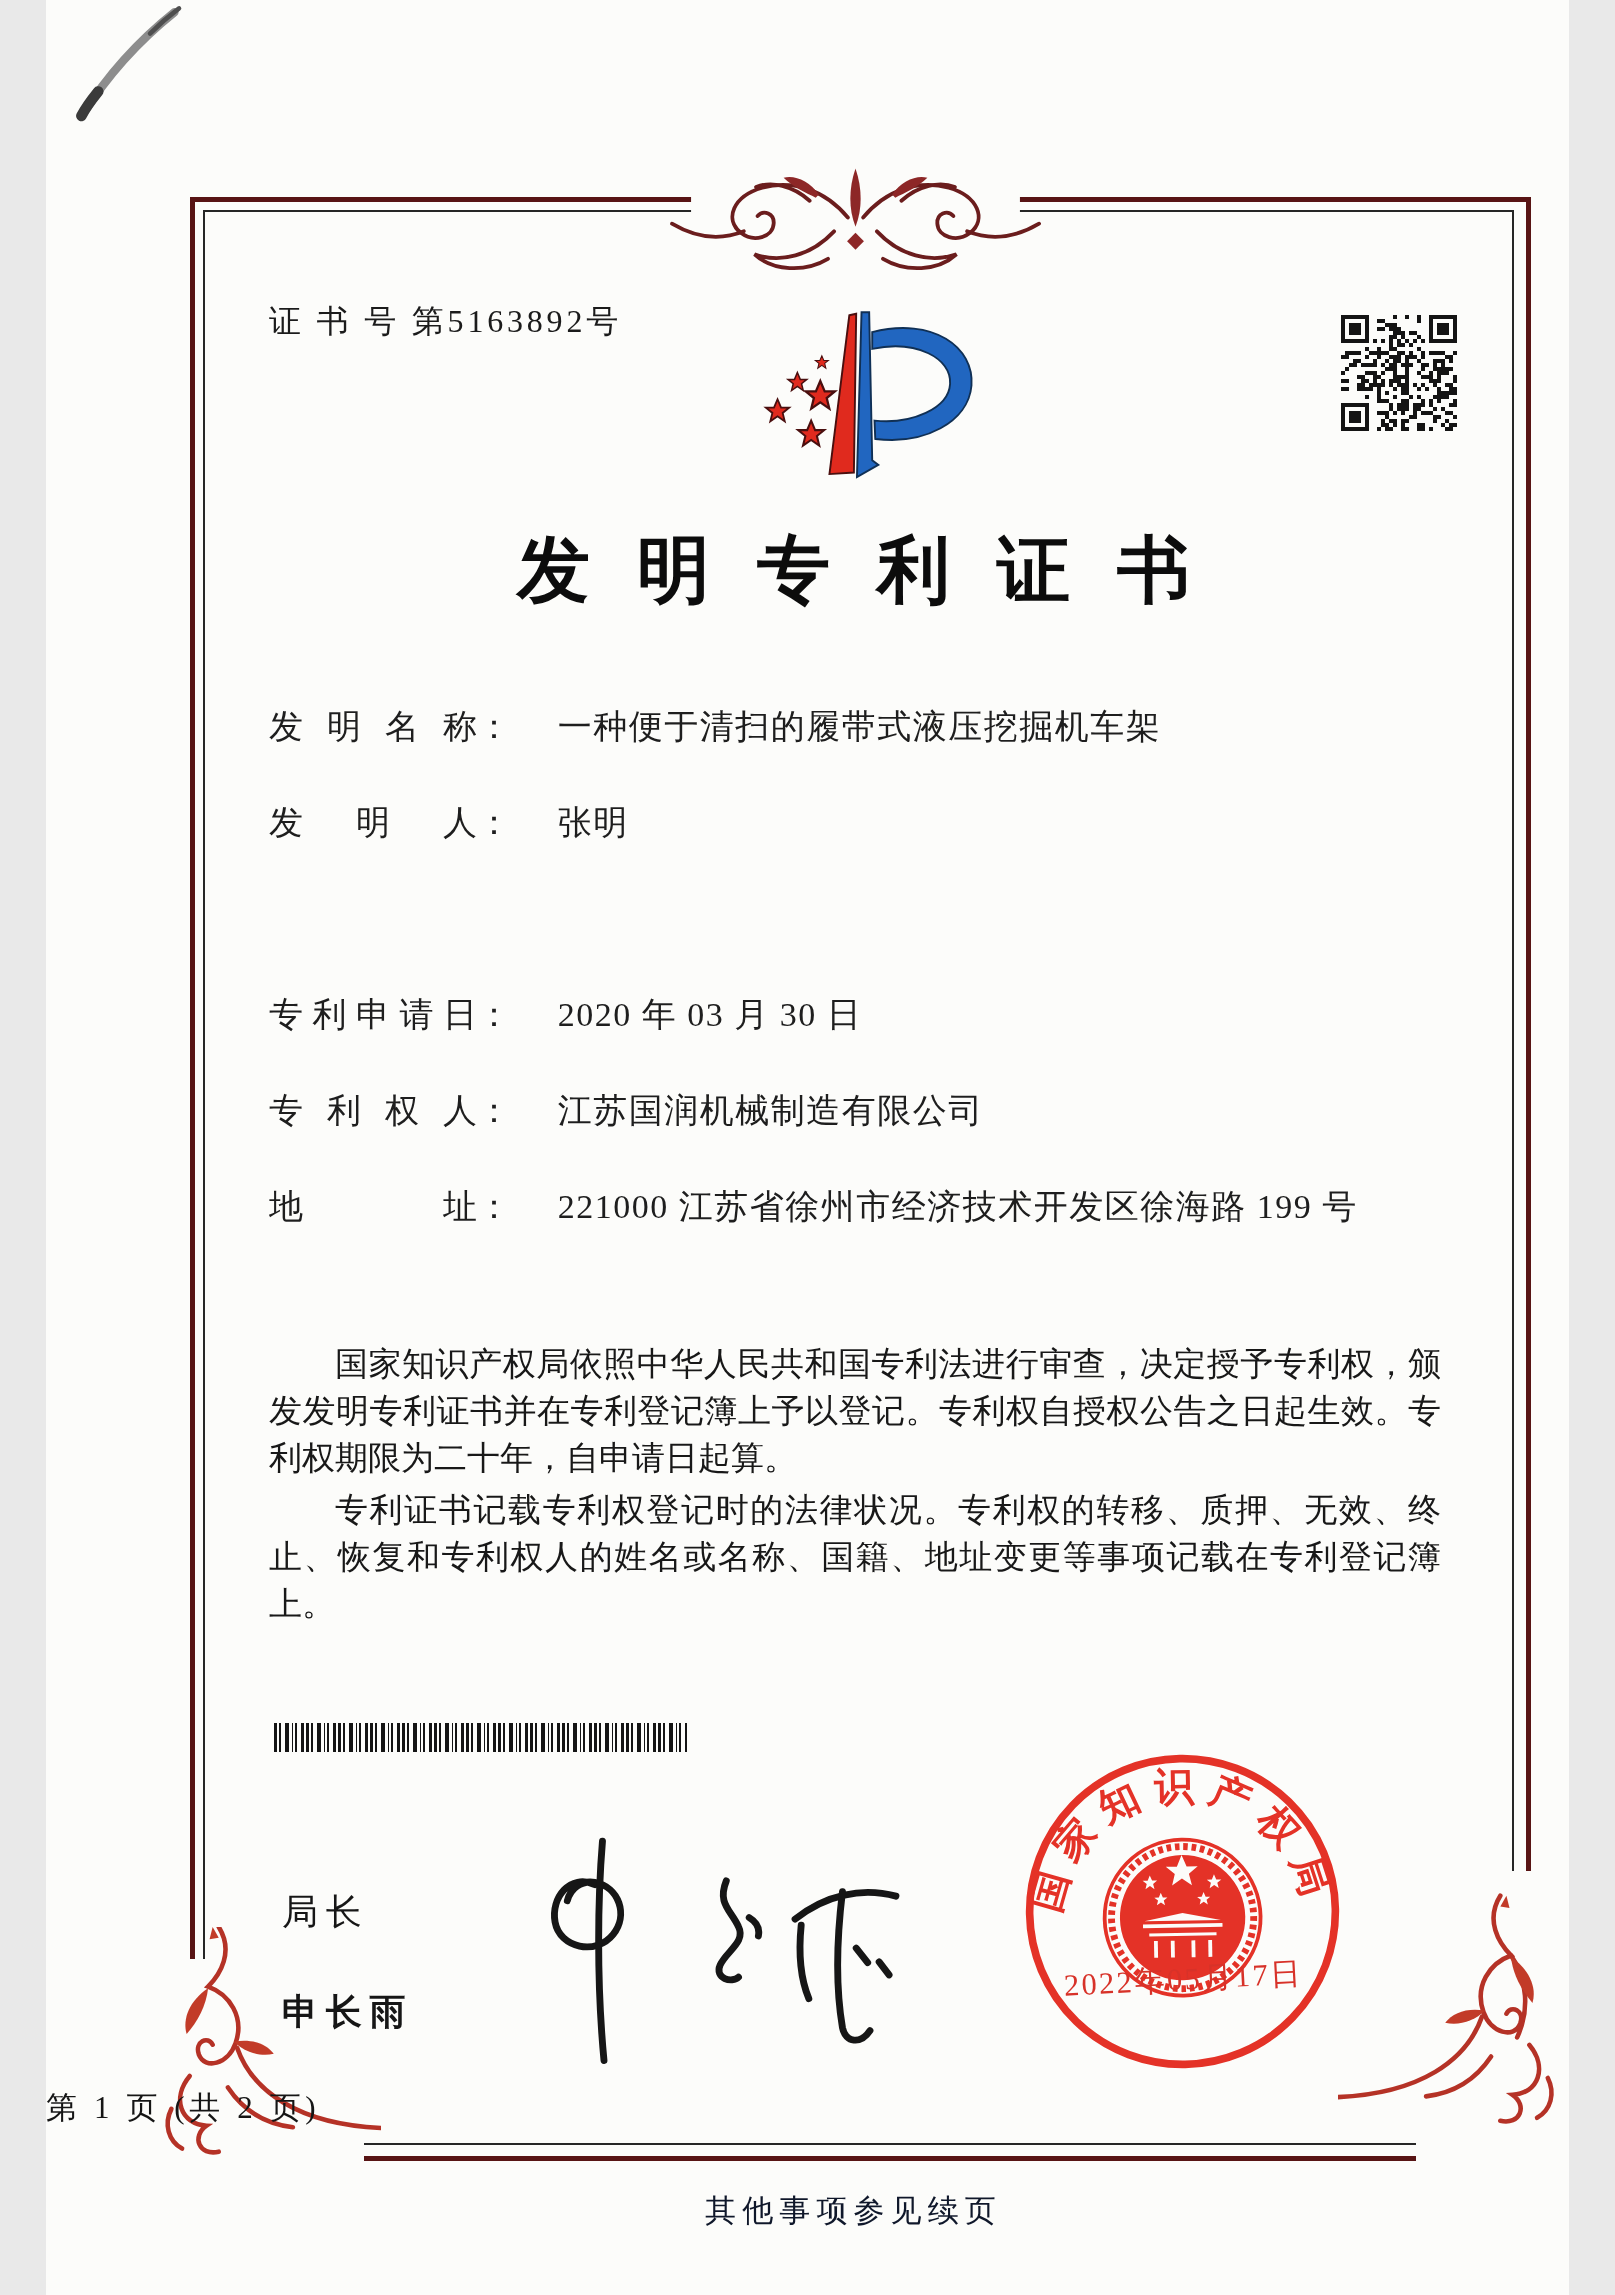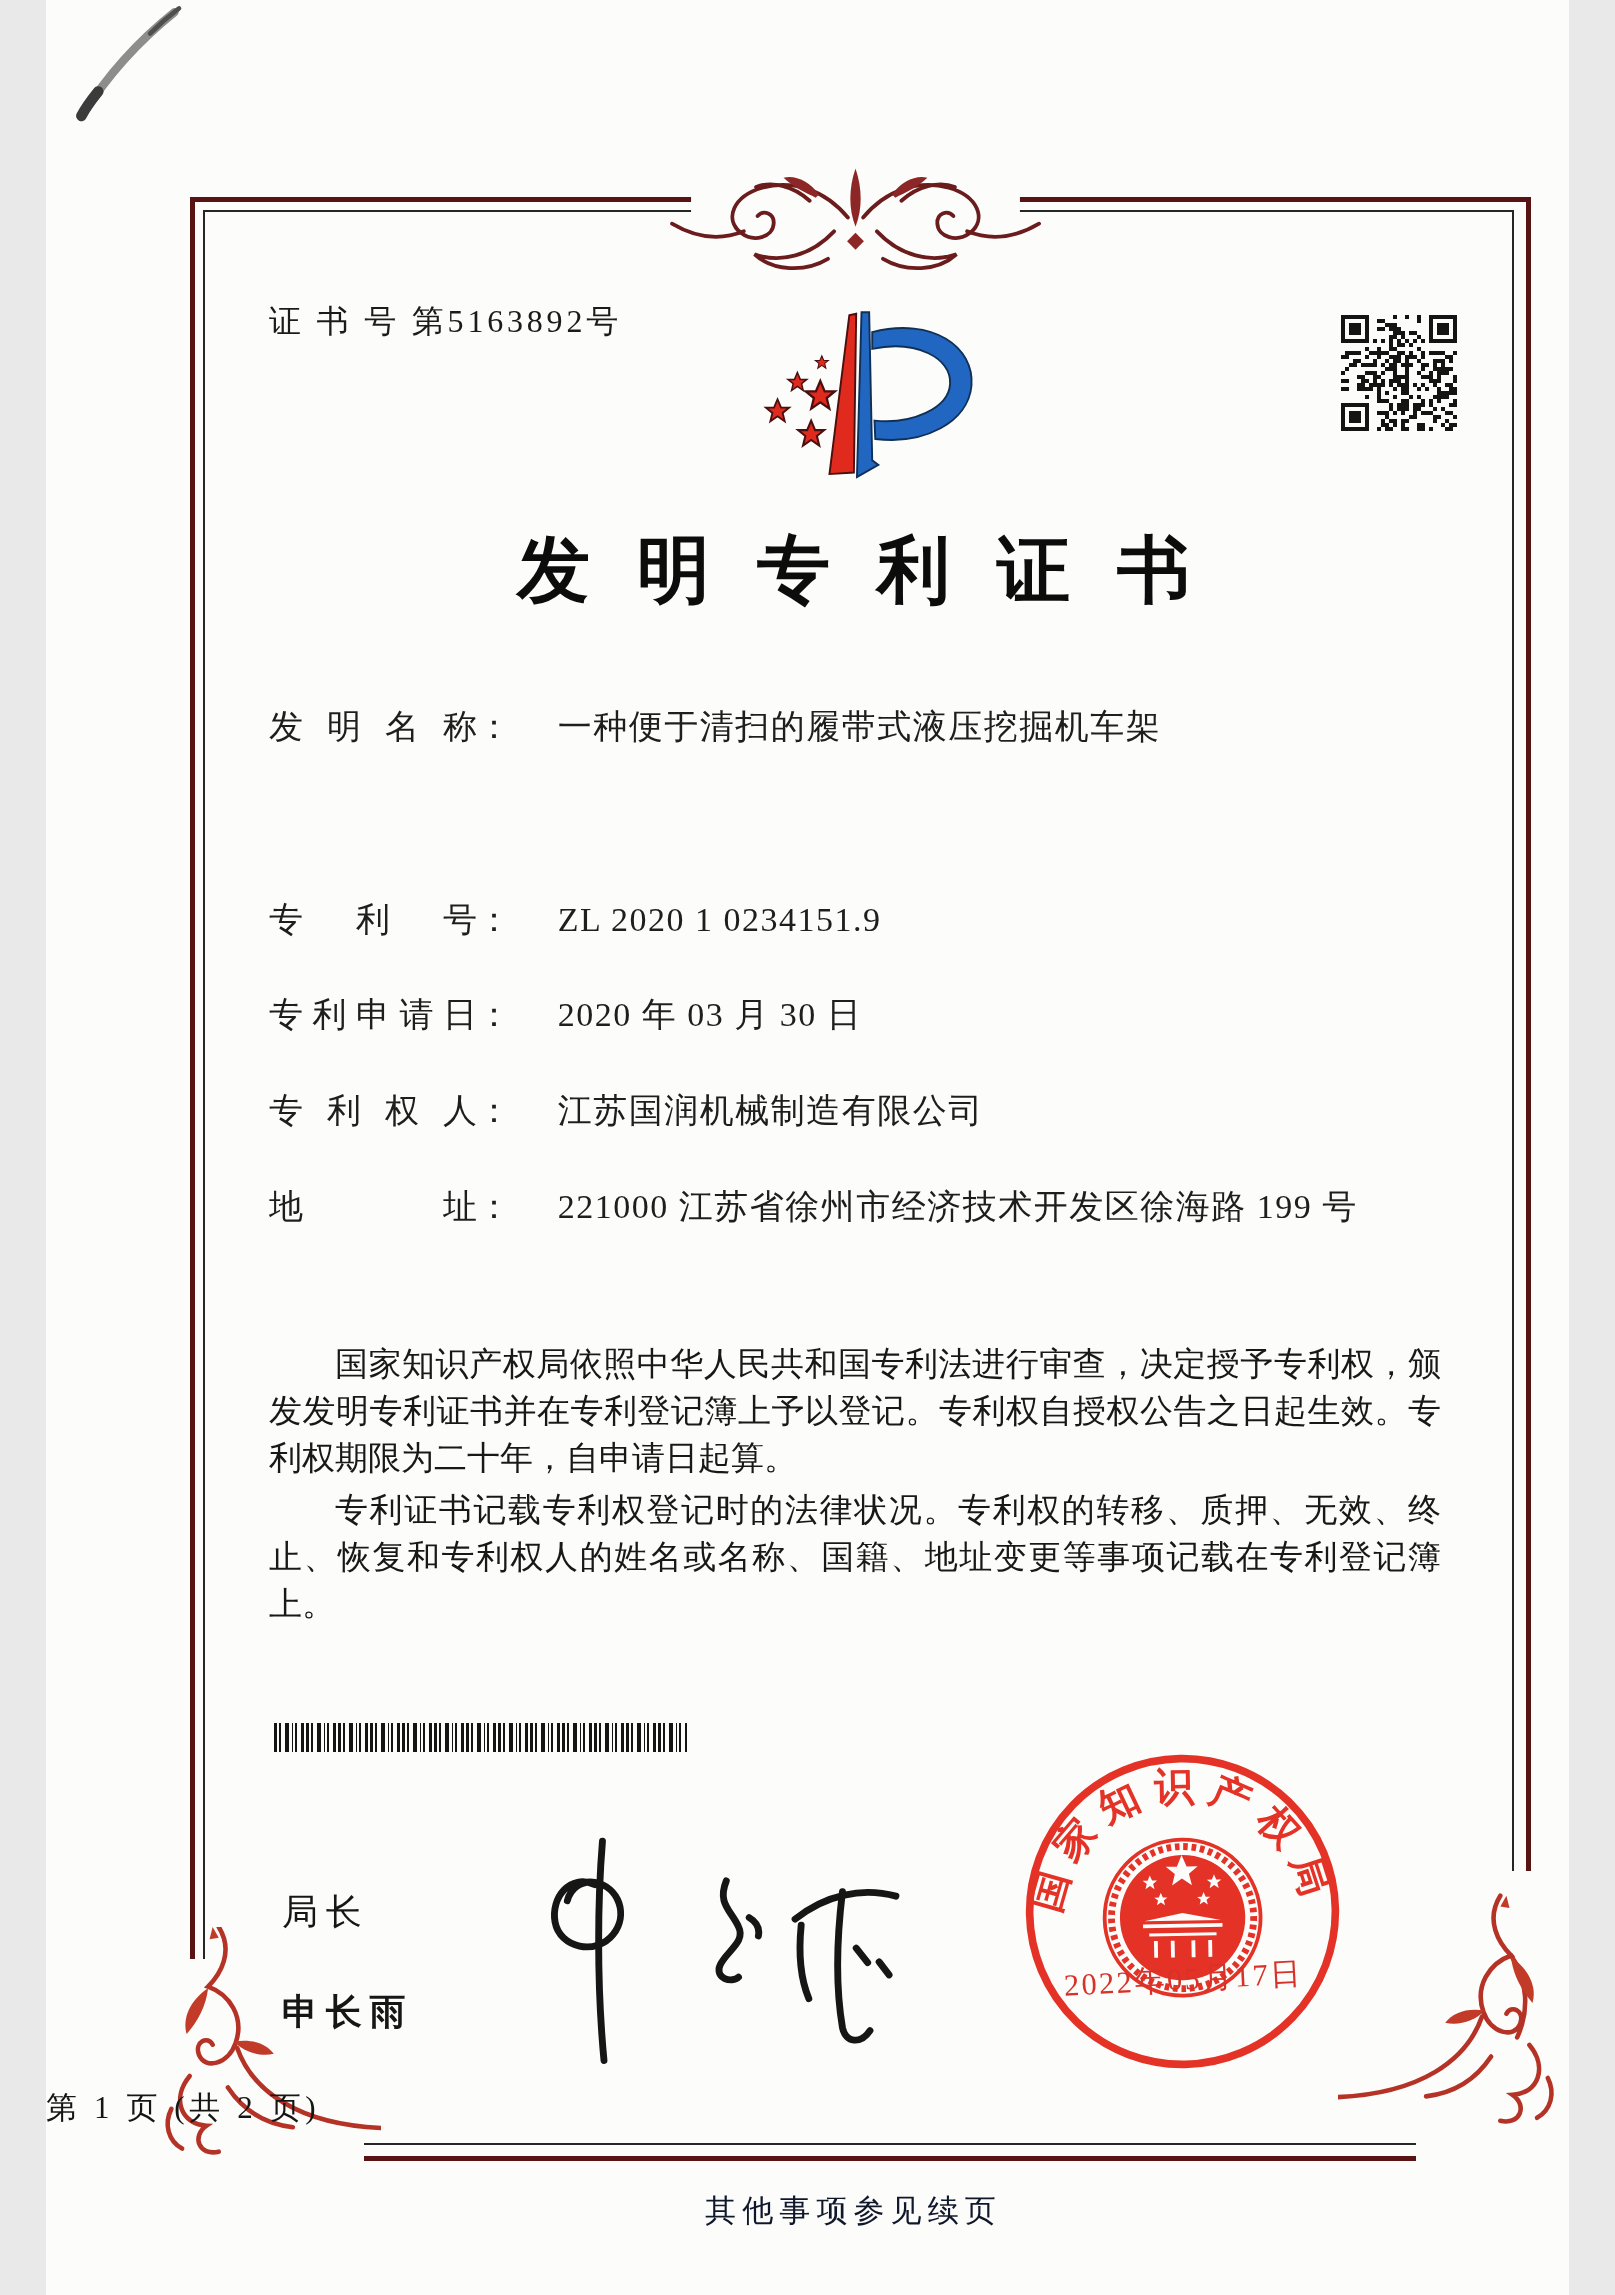--- a/index.html
+++ b/index.html
@@ -147,22 +147,22 @@
 
   <svg class="qr" id="qr-svg" viewBox="0 0 29 29" shape-rendering="crispEdges">
       <path d="M0 0h1v1h-1zM1 0h1v1h-1zM2 0h1v1h-1zM3 0h1v1h-1zM4 0h1v1h-1zM5 0h1v1h-1zM6 0h1v1h-1zM13 0h1v1h-1zM16 0h1v1h-1zM19 0h1v1h-1zM22 0h1v1h-1zM23 0h1v1h-1zM24 0h1v1h-1zM25 0h1v1h-1zM26 0h1v1h-1zM27 0h1v1h-1zM28 0h1v1h-1zM0 1h1v1h-1zM6 1h1v1h-1zM9 1h1v1h-1zM10 1h1v1h-1zM19 1h1v1h-1zM22 1h1v1h-1zM28 1h1v1h-1zM0 2h1v1h-1zM2 2h1v1h-1zM3 2h1v1h-1zM4 2h1v1h-1zM6 2h1v1h-1zM11 2h1v1h-1zM12 2h1v1h-1zM13 2h1v1h-1zM22 2h1v1h-1zM24 2h1v1h-1zM25 2h1v1h-1zM26 2h1v1h-1zM28 2h1v1h-1zM0 3h1v1h-1zM2 3h1v1h-1zM3 3h1v1h-1zM4 3h1v1h-1zM6 3h1v1h-1zM9 3h1v1h-1zM10 3h1v1h-1zM12 3h1v1h-1zM13 3h1v1h-1zM14 3h1v1h-1zM22 3h1v1h-1zM24 3h1v1h-1zM25 3h1v1h-1zM26 3h1v1h-1zM28 3h1v1h-1zM0 4h1v1h-1zM2 4h1v1h-1zM3 4h1v1h-1zM4 4h1v1h-1zM6 4h1v1h-1zM13 4h1v1h-1zM14 4h1v1h-1zM15 4h1v1h-1zM17 4h1v1h-1zM18 4h1v1h-1zM22 4h1v1h-1zM24 4h1v1h-1zM25 4h1v1h-1zM26 4h1v1h-1zM28 4h1v1h-1zM0 5h1v1h-1zM6 5h1v1h-1zM12 5h1v1h-1zM13 5h1v1h-1zM15 5h1v1h-1zM19 5h1v1h-1zM22 5h1v1h-1zM28 5h1v1h-1zM0 6h1v1h-1zM1 6h1v1h-1zM2 6h1v1h-1zM3 6h1v1h-1zM4 6h1v1h-1zM5 6h1v1h-1zM6 6h1v1h-1zM8 6h1v1h-1zM10 6h1v1h-1zM12 6h1v1h-1zM14 6h1v1h-1zM16 6h1v1h-1zM18 6h1v1h-1zM20 6h1v1h-1zM22 6h1v1h-1zM23 6h1v1h-1zM24 6h1v1h-1zM25 6h1v1h-1zM26 6h1v1h-1zM27 6h1v1h-1zM28 6h1v1h-1zM12 7h1v1h-1zM14 7h1v1h-1zM15 7h1v1h-1zM17 7h1v1h-1zM6 8h1v1h-1zM9 8h1v1h-1zM12 8h1v1h-1zM13 8h1v1h-1zM19 8h1v1h-1zM1 9h1v1h-1zM2 9h1v1h-1zM3 9h1v1h-1zM4 9h1v1h-1zM7 9h1v1h-1zM8 9h1v1h-1zM9 9h1v1h-1zM10 9h1v1h-1zM11 9h1v1h-1zM14 9h1v1h-1zM15 9h1v1h-1zM17 9h1v1h-1zM20 9h1v1h-1zM22 9h1v1h-1zM23 9h1v1h-1zM24 9h1v1h-1zM25 9h1v1h-1zM28 9h1v1h-1zM0 10h1v1h-1zM1 10h1v1h-1zM6 10h1v1h-1zM9 10h1v1h-1zM12 10h1v1h-1zM13 10h1v1h-1zM14 10h1v1h-1zM16 10h1v1h-1zM17 10h1v1h-1zM18 10h1v1h-1zM20 10h1v1h-1zM26 10h1v1h-1zM27 10h1v1h-1zM3 11h1v1h-1zM4 11h1v1h-1zM8 11h1v1h-1zM11 11h1v1h-1zM13 11h1v1h-1zM14 11h1v1h-1zM16 11h1v1h-1zM19 11h1v1h-1zM23 11h1v1h-1zM24 11h1v1h-1zM25 11h1v1h-1zM27 11h1v1h-1zM2 12h1v1h-1zM3 12h1v1h-1zM5 12h1v1h-1zM6 12h1v1h-1zM7 12h1v1h-1zM8 12h1v1h-1zM10 12h1v1h-1zM12 12h1v1h-1zM13 12h1v1h-1zM15 12h1v1h-1zM16 12h1v1h-1zM17 12h1v1h-1zM20 12h1v1h-1zM21 12h1v1h-1zM23 12h1v1h-1zM25 12h1v1h-1zM1 13h1v1h-1zM11 13h1v1h-1zM12 13h1v1h-1zM13 13h1v1h-1zM16 13h1v1h-1zM20 13h1v1h-1zM23 13h1v1h-1zM24 13h1v1h-1zM25 13h1v1h-1zM26 13h1v1h-1zM27 13h1v1h-1zM0 14h1v1h-1zM6 14h1v1h-1zM7 14h1v1h-1zM8 14h1v1h-1zM10 14h1v1h-1zM13 14h1v1h-1zM16 14h1v1h-1zM19 14h1v1h-1zM22 14h1v1h-1zM24 14h1v1h-1zM25 14h1v1h-1zM26 14h1v1h-1zM4 15h1v1h-1zM5 15h1v1h-1zM8 15h1v1h-1zM9 15h1v1h-1zM13 15h1v1h-1zM14 15h1v1h-1zM15 15h1v1h-1zM16 15h1v1h-1zM20 15h1v1h-1zM21 15h1v1h-1zM22 15h1v1h-1zM24 15h1v1h-1zM28 15h1v1h-1zM0 16h1v1h-1zM1 16h1v1h-1zM5 16h1v1h-1zM6 16h1v1h-1zM8 16h1v1h-1zM10 16h1v1h-1zM12 16h1v1h-1zM13 16h1v1h-1zM14 16h1v1h-1zM16 16h1v1h-1zM22 16h1v1h-1zM23 16h1v1h-1zM24 16h1v1h-1zM28 16h1v1h-1zM4 17h1v1h-1zM5 17h1v1h-1zM7 17h1v1h-1zM8 17h1v1h-1zM9 17h1v1h-1zM10 17h1v1h-1zM12 17h1v1h-1zM14 17h1v1h-1zM15 17h1v1h-1zM16 17h1v1h-1zM18 17h1v1h-1zM20 17h1v1h-1zM23 17h1v1h-1zM26 17h1v1h-1zM27 17h1v1h-1zM0 18h1v1h-1zM1 18h1v1h-1zM4 18h1v1h-1zM5 18h1v1h-1zM6 18h1v1h-1zM7 18h1v1h-1zM9 18h1v1h-1zM13 18h1v1h-1zM15 18h1v1h-1zM16 18h1v1h-1zM19 18h1v1h-1zM21 18h1v1h-1zM24 18h1v1h-1zM27 18h1v1h-1zM28 18h1v1h-1zM9 19h1v1h-1zM11 19h1v1h-1zM15 19h1v1h-1zM16 19h1v1h-1zM24 19h1v1h-1zM25 19h1v1h-1zM26 19h1v1h-1zM27 19h1v1h-1zM28 19h1v1h-1zM6 20h1v1h-1zM9 20h1v1h-1zM13 20h1v1h-1zM17 20h1v1h-1zM19 20h1v1h-1zM23 20h1v1h-1zM24 20h1v1h-1zM25 20h1v1h-1zM26 20h1v1h-1zM9 21h1v1h-1zM10 21h1v1h-1zM11 21h1v1h-1zM15 21h1v1h-1zM16 21h1v1h-1zM20 21h1v1h-1zM22 21h1v1h-1zM24 21h1v1h-1zM28 21h1v1h-1zM0 22h1v1h-1zM1 22h1v1h-1zM2 22h1v1h-1zM3 22h1v1h-1zM4 22h1v1h-1zM5 22h1v1h-1zM6 22h1v1h-1zM12 22h1v1h-1zM14 22h1v1h-1zM15 22h1v1h-1zM16 22h1v1h-1zM18 22h1v1h-1zM19 22h1v1h-1zM20 22h1v1h-1zM22 22h1v1h-1zM27 22h1v1h-1zM28 22h1v1h-1zM0 23h1v1h-1zM6 23h1v1h-1zM12 23h1v1h-1zM14 23h1v1h-1zM15 23h1v1h-1zM16 23h1v1h-1zM18 23h1v1h-1zM19 23h1v1h-1zM23 23h1v1h-1zM25 23h1v1h-1zM0 24h1v1h-1zM2 24h1v1h-1zM3 24h1v1h-1zM4 24h1v1h-1zM6 24h1v1h-1zM9 24h1v1h-1zM10 24h1v1h-1zM11 24h1v1h-1zM13 24h1v1h-1zM15 24h1v1h-1zM18 24h1v1h-1zM20 24h1v1h-1zM21 24h1v1h-1zM22 24h1v1h-1zM26 24h1v1h-1zM27 24h1v1h-1zM0 25h1v1h-1zM2 25h1v1h-1zM3 25h1v1h-1zM4 25h1v1h-1zM6 25h1v1h-1zM11 25h1v1h-1zM17 25h1v1h-1zM18 25h1v1h-1zM23 25h1v1h-1zM24 25h1v1h-1zM28 25h1v1h-1zM0 26h1v1h-1zM2 26h1v1h-1zM3 26h1v1h-1zM4 26h1v1h-1zM6 26h1v1h-1zM10 26h1v1h-1zM12 26h1v1h-1zM13 26h1v1h-1zM15 26h1v1h-1zM16 26h1v1h-1zM23 26h1v1h-1zM26 26h1v1h-1zM0 27h1v1h-1zM6 27h1v1h-1zM10 27h1v1h-1zM11 27h1v1h-1zM13 27h1v1h-1zM15 27h1v1h-1zM19 27h1v1h-1zM20 27h1v1h-1zM25 27h1v1h-1zM27 27h1v1h-1zM28 27h1v1h-1zM0 28h1v1h-1zM1 28h1v1h-1zM2 28h1v1h-1zM3 28h1v1h-1zM4 28h1v1h-1zM5 28h1v1h-1zM6 28h1v1h-1zM9 28h1v1h-1zM11 28h1v1h-1zM12 28h1v1h-1zM15 28h1v1h-1zM16 28h1v1h-1zM19 28h1v1h-1zM20 28h1v1h-1zM22 28h1v1h-1zM26 28h1v1h-1zM27 28h1v1h-1z" fill="#141414"></path>
     </svg>
 
   <div class="doc-title">发明专利证书</div>
 
   <div class="row" style="top:704px;">
     <span class="f-label">发明名称</span><span class="f-colon">：</span><span class="f-value">一种便于清扫的履带式液压挖掘机车架</span>
   </div>
-  <div class="row" style="top:897px;">
-    <span class="f-label">专利号</span><span class="f-colon">：</span><span class="f-value">ZL 2020 1 0234151.9</span>
+  <div class="row" style="top:800px;">
+    <span class="f-label">发明人</span><span class="f-colon">：</span><span class="f-value">张明</span>
   </div>
   <div class="row" style="top:992px;">
     <span class="f-label">专利申请日</span><span class="f-colon">：</span><span class="f-value">2020 年 03 月 30 日</span>
   </div>
   <div class="row" style="top:1088px;">
     <span class="f-label">专利权人</span><span class="f-colon">：</span><span class="f-value">江苏国润机械制造有限公司</span>
   </div>
   <div class="row" style="top:1184px;">
     <span class="f-label">地址</span><span class="f-colon">：</span><span class="f-value">221000 江苏省徐州市经济技术开发区徐海路 199 号</span>
   </div>

